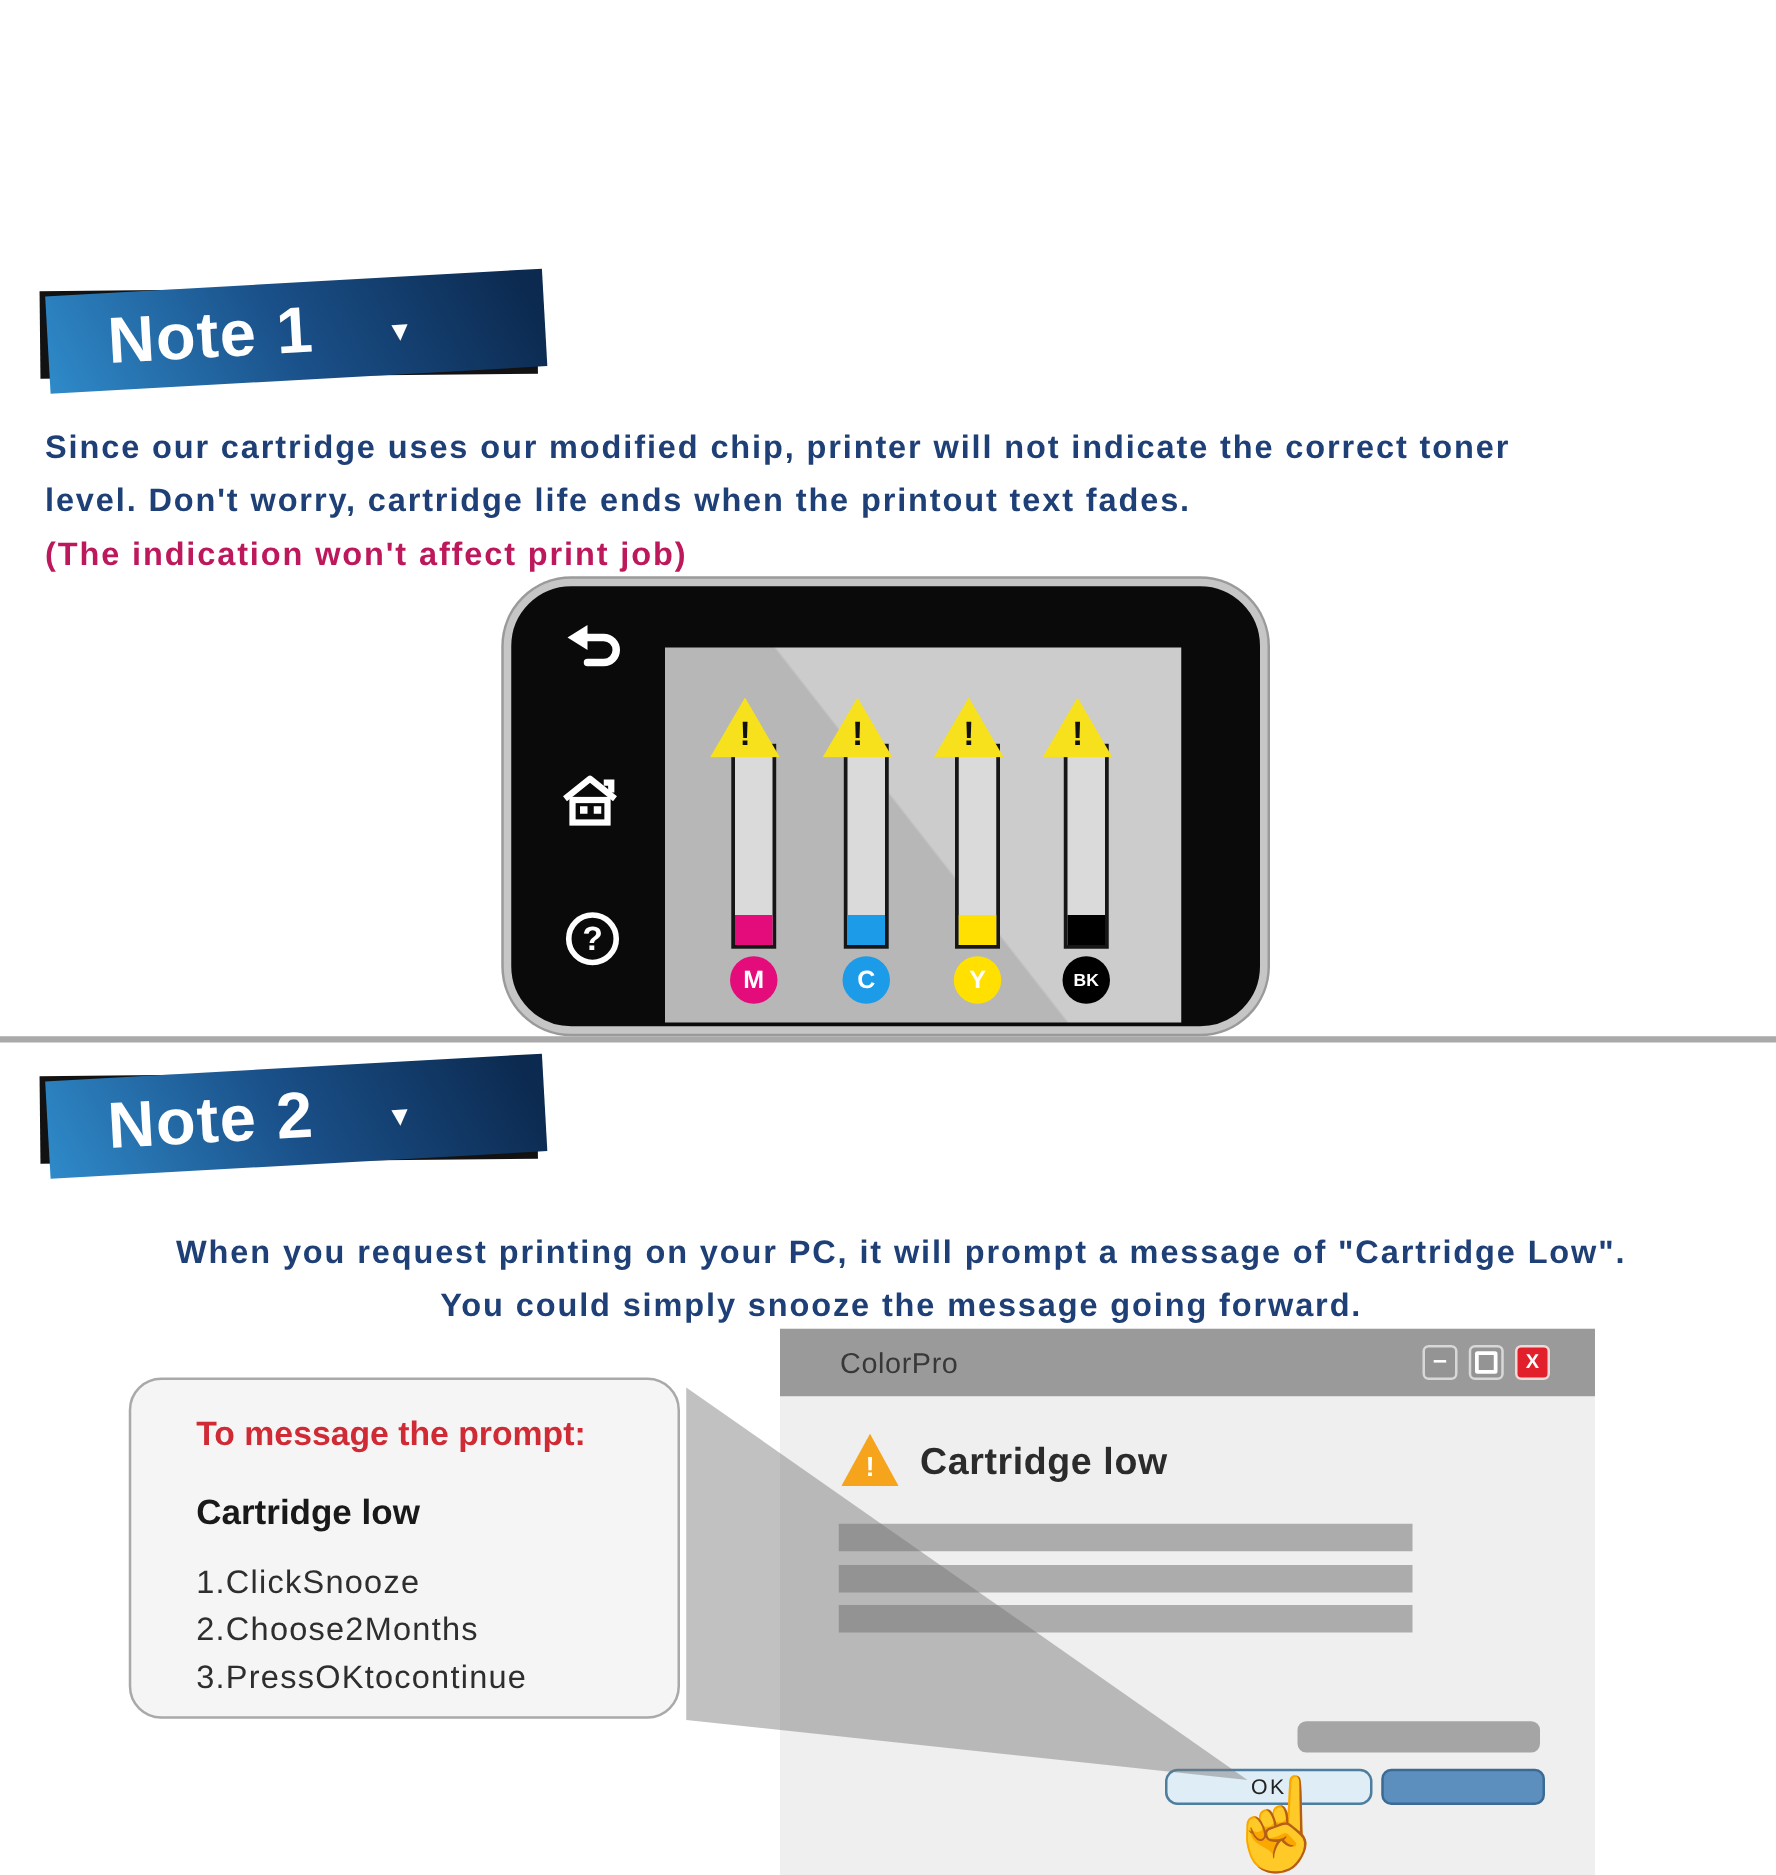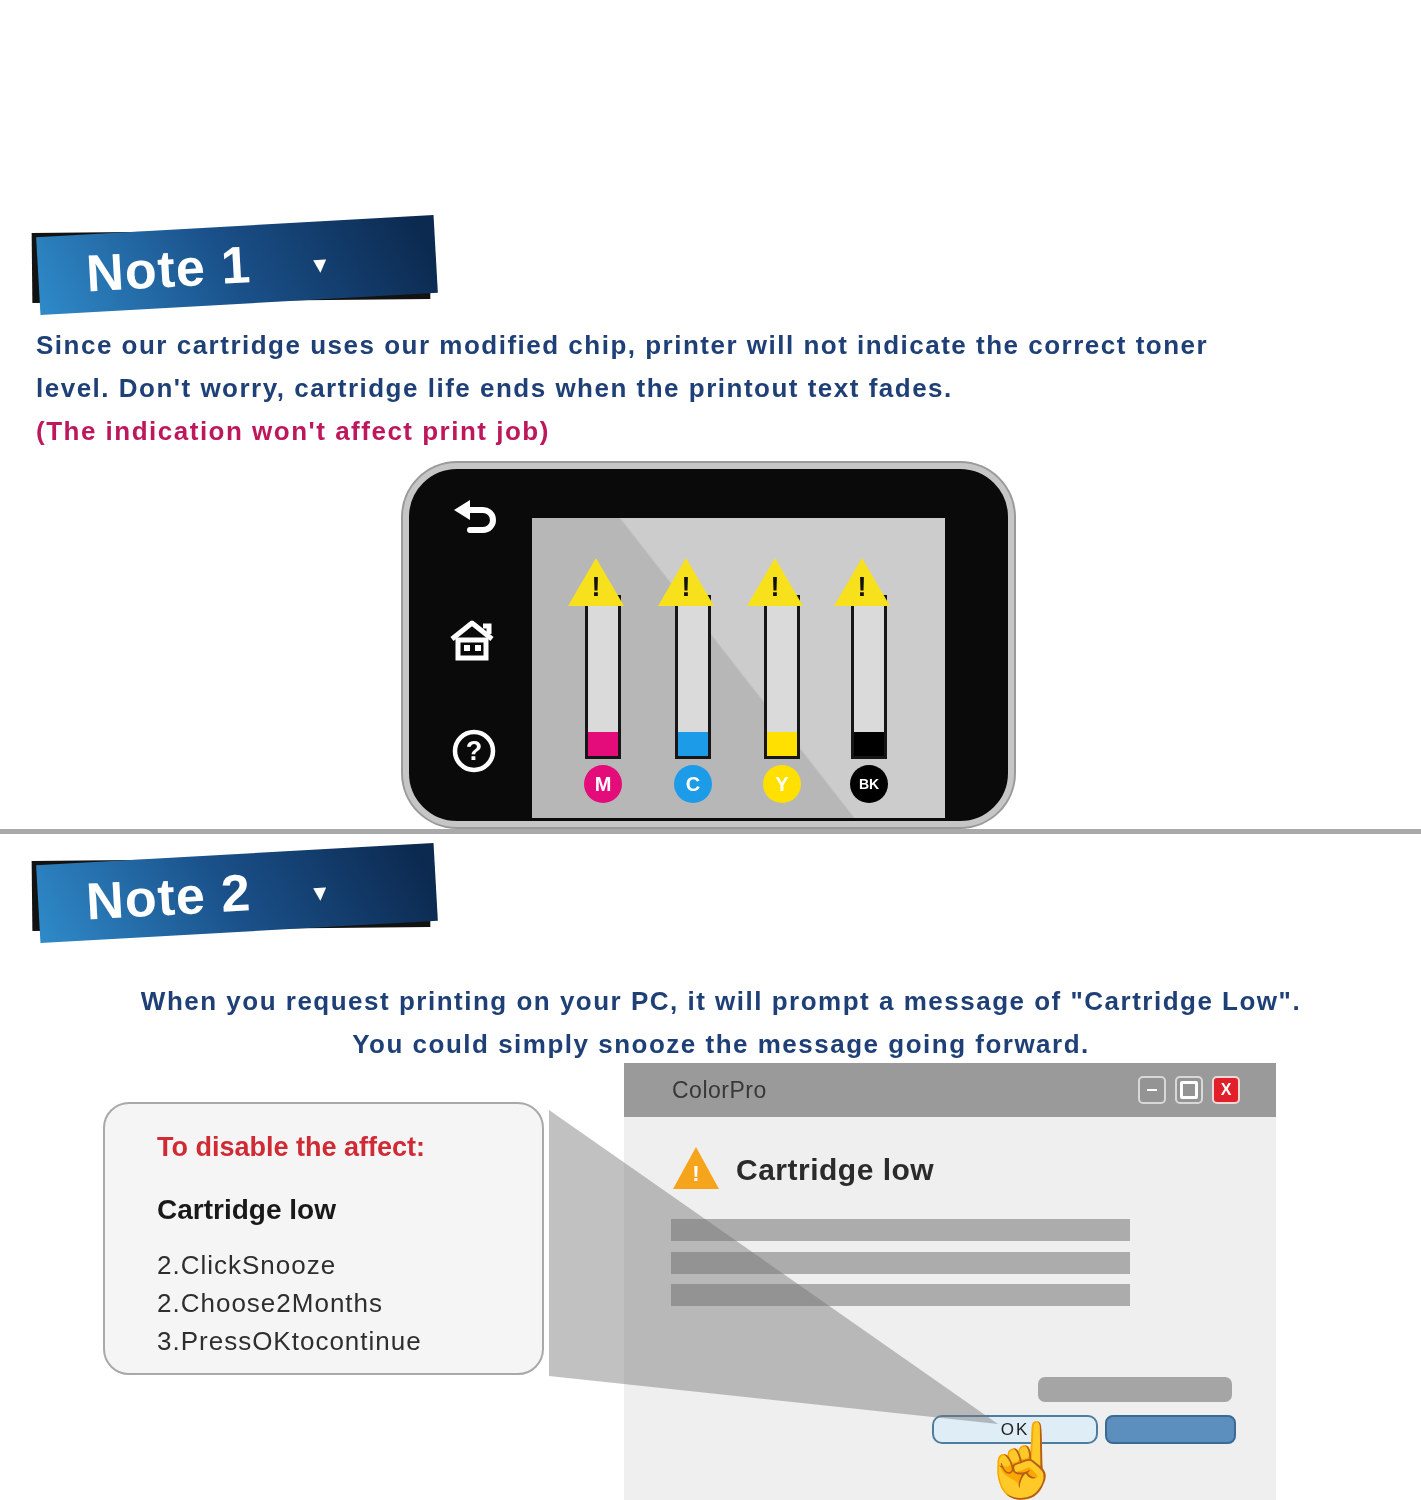--- a/index.html
+++ b/index.html
@@ -19,21 +19,21 @@
     background:linear-gradient(245deg,#0C2A50 5%,#1A5089 52%,#2F8AC9 100%);
     transform:rotate(-3.2deg);display:flex;align-items:center;padding-left:48px;box-sizing:border-box;}
   .banner .note-label{color:#FFFFFF;font-size:52px;font-weight:800;letter-spacing:1px;}
   .banner .tri-down{color:#FFFFFF;font-size:22px;margin-left:58px;margin-top:10px;}
   .banner1{left:30px;top:226px;}
   .banner2{left:30px;top:854px;}
 
   
   .para{position:absolute;left:36px;width:1370px;font-size:26px;font-weight:700;
     letter-spacing:1.5px;line-height:43px;color:#1E4077;}
-  .para1{top:324px;}
+  .para1{top:336px;}
   .para2{top:980px;text-align:center;}
   .red-line{color:#be185d;}
 
   
   .panel{position:absolute;left:403px;top:463px;width:599px;height:352px;
     background:#0A0A0A;border:6px solid #C6C6C6;border-radius:54px;box-shadow:0 0 0 2px #9a9a9a;}
   .panel .nav-icon{position:absolute;width:50px;height:48px;}
   .icon-back{left:40px;top:28px;}
   .icon-home{left:38px;top:148px;}
   .icon-help{left:40px;top:258px;}
@@ -222,23 +222,23 @@
     <div class="dlg-head">Cartridge low</div>
     <div class="ph-bar ph0"></div>
     <div class="ph-bar ph1"></div>
     <div class="ph-bar ph2"></div>
     <div class="gray-btn"></div>
     <div class="ok-btn">OK</div>
     <div class="blue-btn"></div>
   </div>
 
   <div class="callout">
-    <div class="co-head">To disable the affect:</div>
+    <div class="co-head">To message the prompt:</div>
     <div class="co-sub">Cartridge low</div>
-    <div class="co-step step0">2.ClickSnooze</div>
+    <div class="co-step step0">1.ClickSnooze</div>
     <div class="co-step step1">2.Choose2Months</div>
     <div class="co-step step2">3.PressOKtocontinue</div>
   </div>
 
   <svg class="beam" width="1421" height="1500">
     <polygon points="549,1110 998,1424 549,1376" fill="rgba(118,118,118,0.45)"></polygon>
   </svg>
 
   <div class="hand">☝</div>
 

